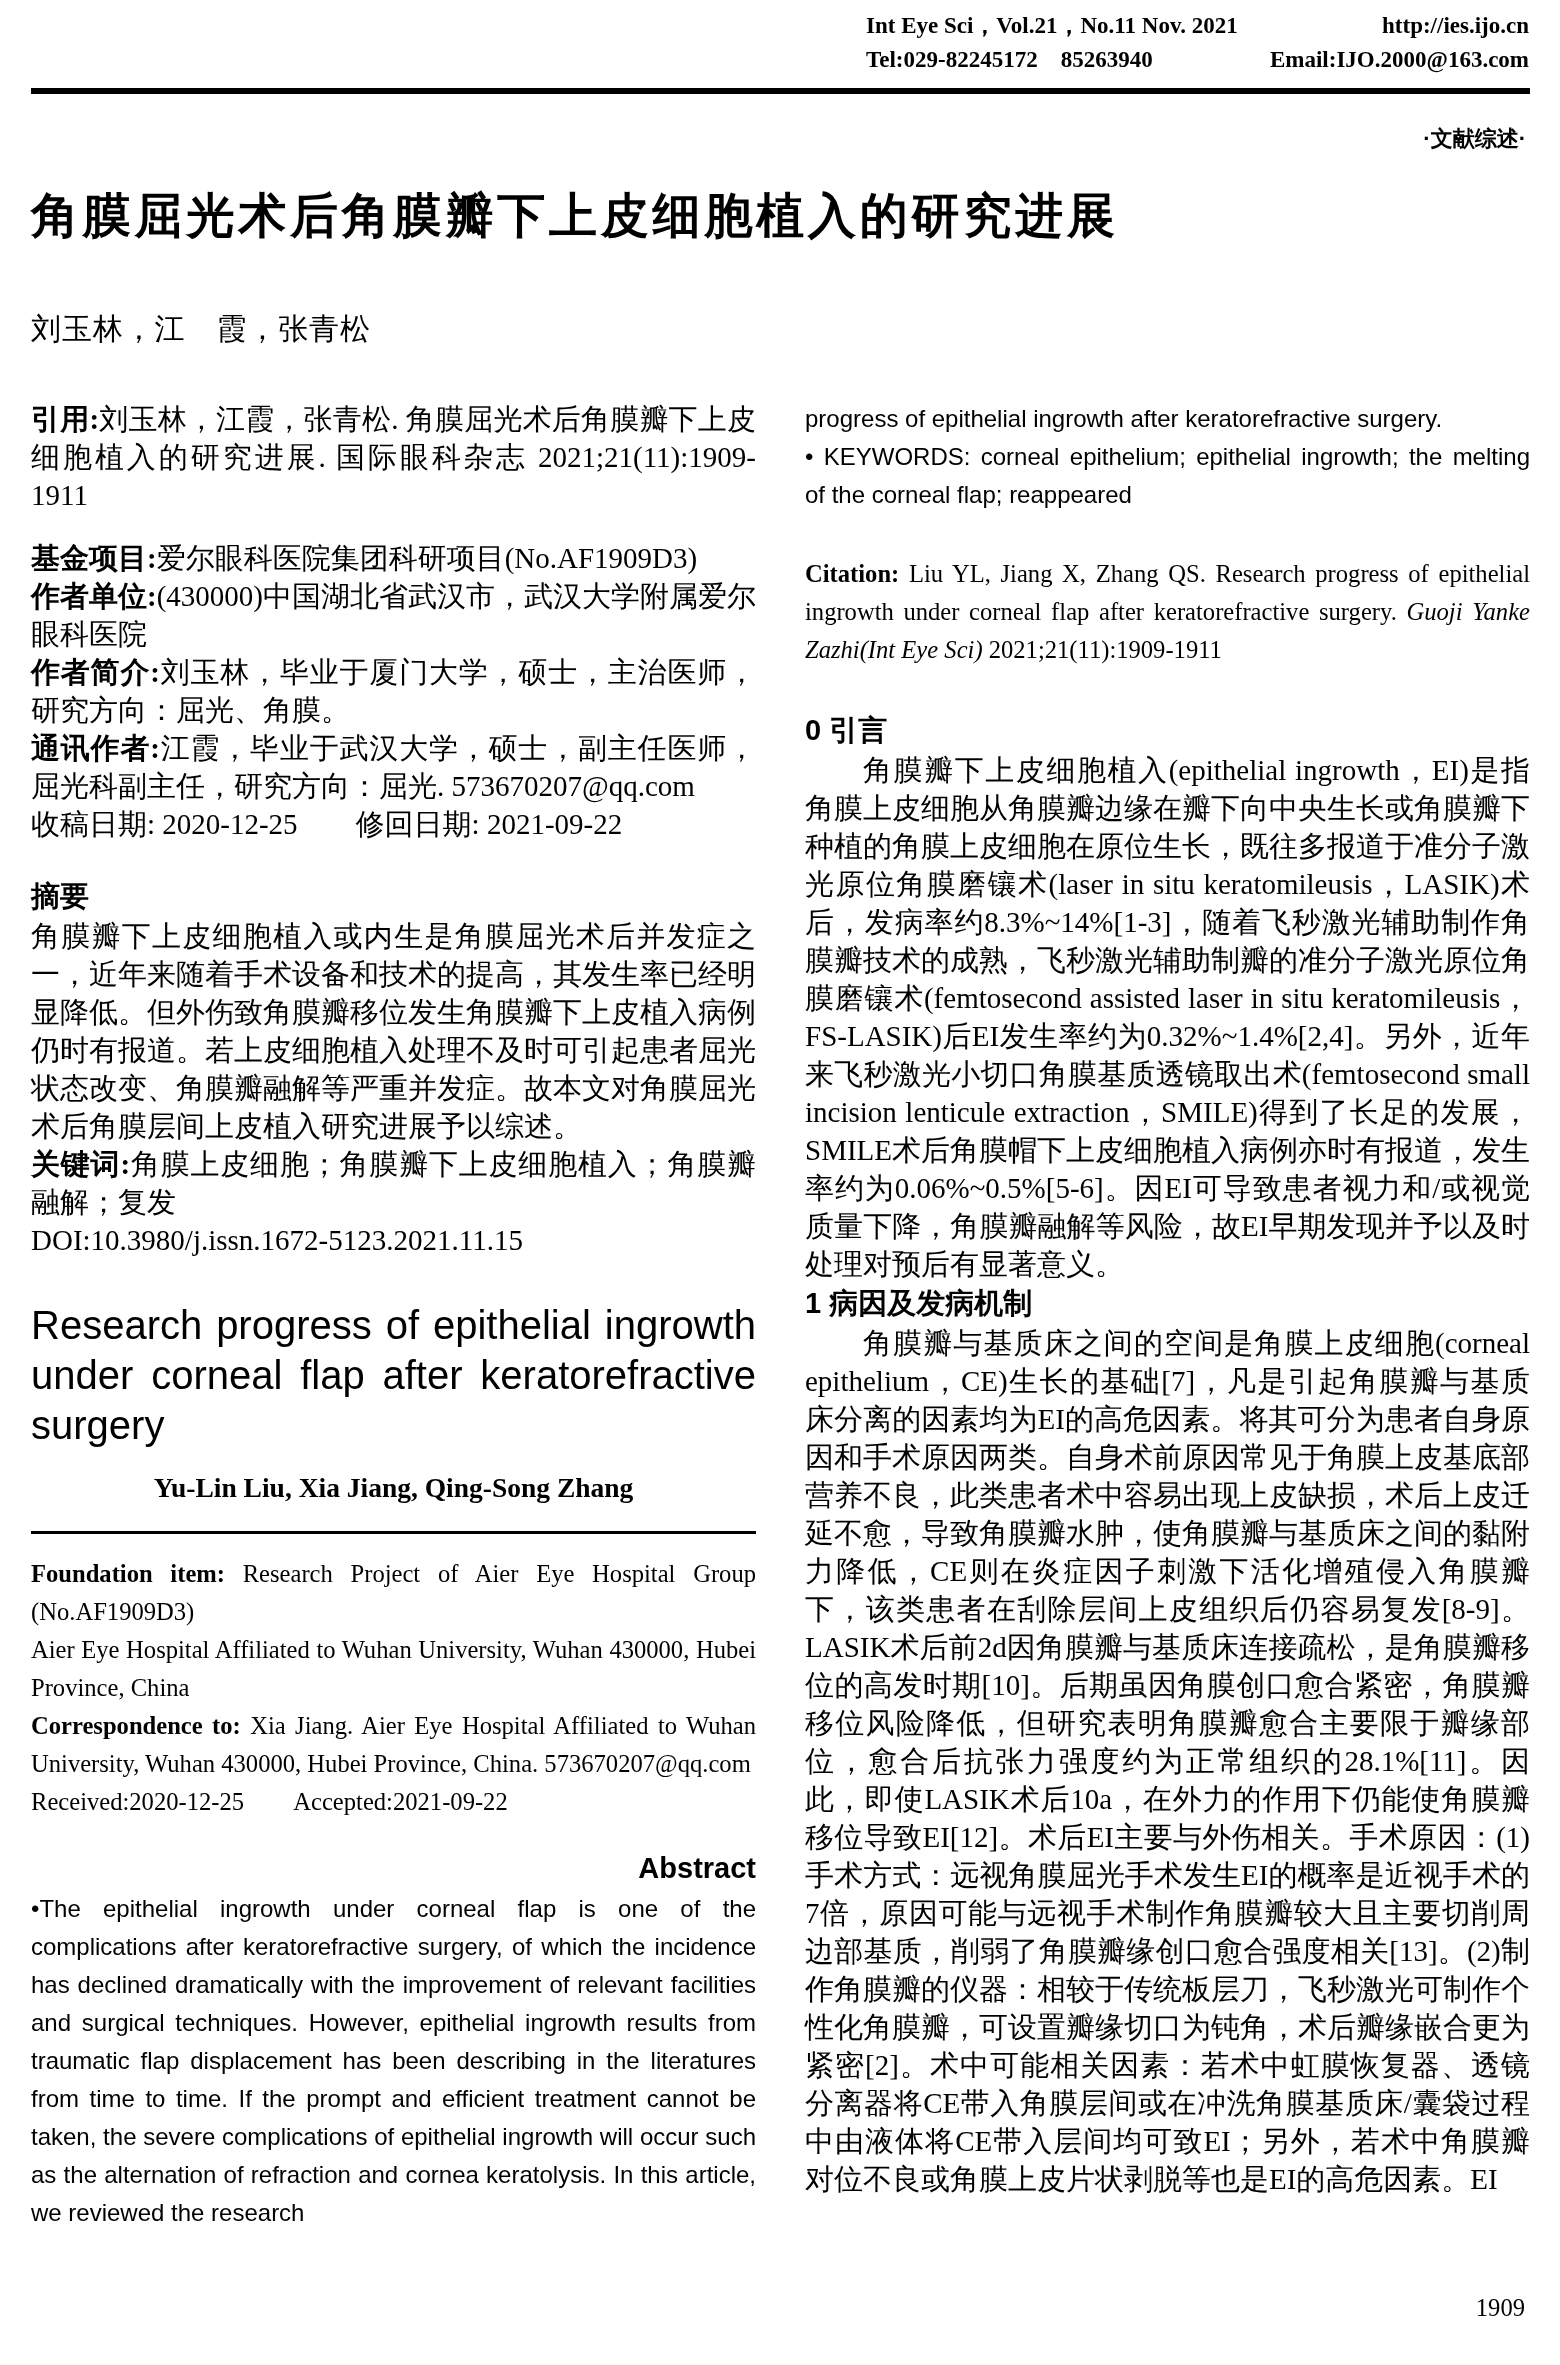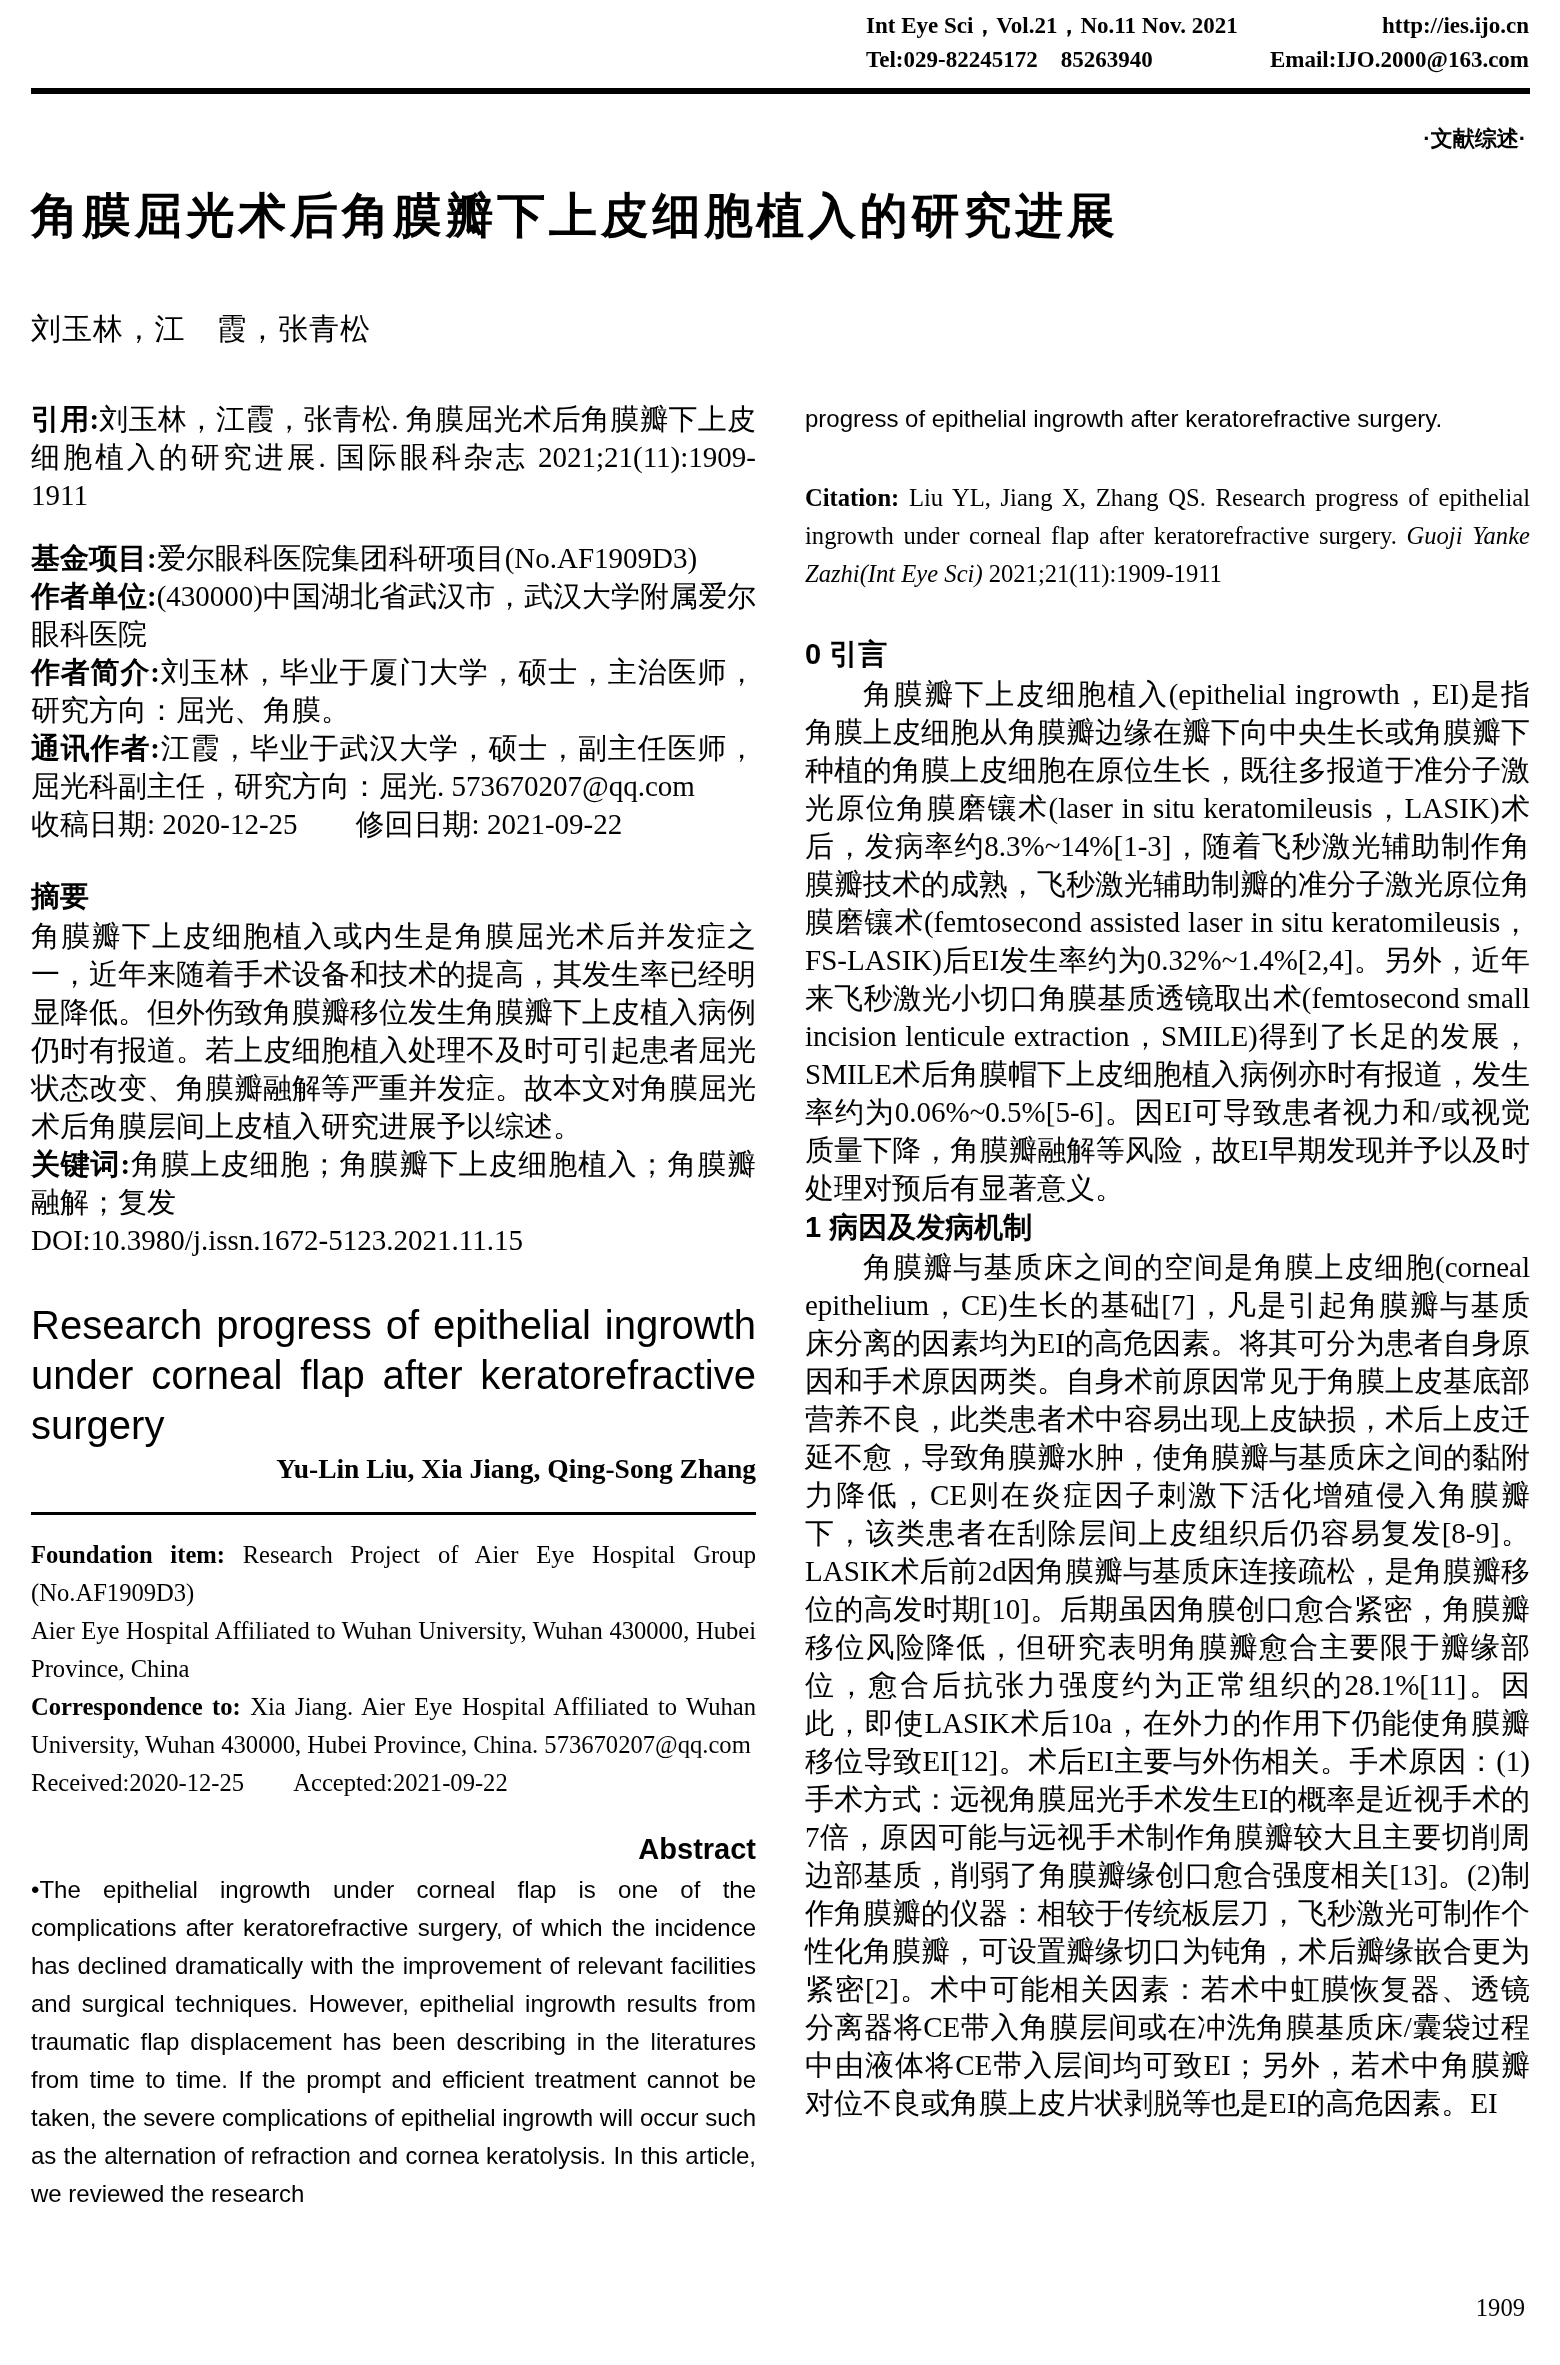--- a/index.html
+++ b/index.html
@@ -58,21 +58,22 @@
   .abstract-cn-head { margin-top:9px; }
 
   .en-serif { font-size:24.6px; line-height:38px; }
   .en-sans  { font-family:"Liberation Sans", sans-serif; font-size:24px; line-height:38px; }
 
   .title-en {
     font-family:"Liberation Sans", sans-serif; font-weight:normal;
     font-size:40px; line-height:50px; text-align:justify;
   }
   .authors-en {
-    font-size:27.5px; font-weight:bold; line-height:38px; text-align:right;
+    font-size:27.5px; font-weight:bold; line-height:38px; text-align:center;
+    margin-top:19px;
   }
   .col-rule { border:none; border-top:3.3px solid #000; margin:24px 0 21px 0; }
 
   .indent { text-indent:2em; }
 
   .abstract-head-en {
     font-family:"Liberation Sans", sans-serif; font-weight:bold;
     font-size:29px; line-height:44px; text-align:right;
   }
 
@@ -133,20 +134,21 @@
 
   <div class="gap-m"></div>
 
   <div class="abstract-head-en">Abstract</div>
   <p class="en-sans">•The epithelial ingrowth under corneal flap is one of the complications after keratorefractive surgery, of which the incidence has declined dramatically with the improvement of relevant facilities and surgical techniques. However, epithelial ingrowth results from traumatic flap displacement has been describing in the literatures from time to time. If the prompt and efficient treatment cannot be taken, the severe complications of epithelial ingrowth will occur such as the alternation of refraction and cornea keratolysis. In this article, we reviewed the research</p>
 </div>
 
 <div class="col col-right">
 
   <p class="en-sans">progress of epithelial ingrowth after keratorefractive surgery.</p>
+  <p class="en-sans">• KEYWORDS: corneal epithelium; epithelial ingrowth; the melting of the corneal flap; reappeared</p>
 
   <div class="gap-l"></div>
 
   <p class="en-serif"><span class="b">Citation:</span><span> Liu YL, Jiang X, Zhang QS. Research progress of epithelial ingrowth under corneal flap after keratorefractive surgery. </span><span class="i">Guoji Yanke Zazhi(Int Eye Sci)</span><span> 2021;21(11):1909-1911</span></p>
 
   <div class="gap-l"></div>
 
   <div class="h-cn">0 引言</div>
   <p class="indent">角膜瓣下上皮细胞植入(epithelial ingrowth，EI)是指角膜上皮细胞从角膜瓣边缘在瓣下向中央生长或角膜瓣下种植的角膜上皮细胞在原位生长，既往多报道于准分子激光原位角膜磨镶术(laser in situ keratomileusis，LASIK)术后，发病率约8.3%~14%[1-3]，随着飞秒激光辅助制作角膜瓣技术的成熟，飞秒激光辅助制瓣的准分子激光原位角膜磨镶术(femtosecond assisted laser in situ keratomileusis，FS-LASIK)后EI发生率约为0.32%~1.4%[2,4]。另外，近年来飞秒激光小切口角膜基质透镜取出术(femtosecond small incision lenticule extraction，SMILE)得到了长足的发展，SMILE术后角膜帽下上皮细胞植入病例亦时有报道，发生率约为0.06%~0.5%[5-6]。因EI可导致患者视力和/或视觉质量下降，角膜瓣融解等风险，故EI早期发现并予以及时处理对预后有显著意义。</p>
 

